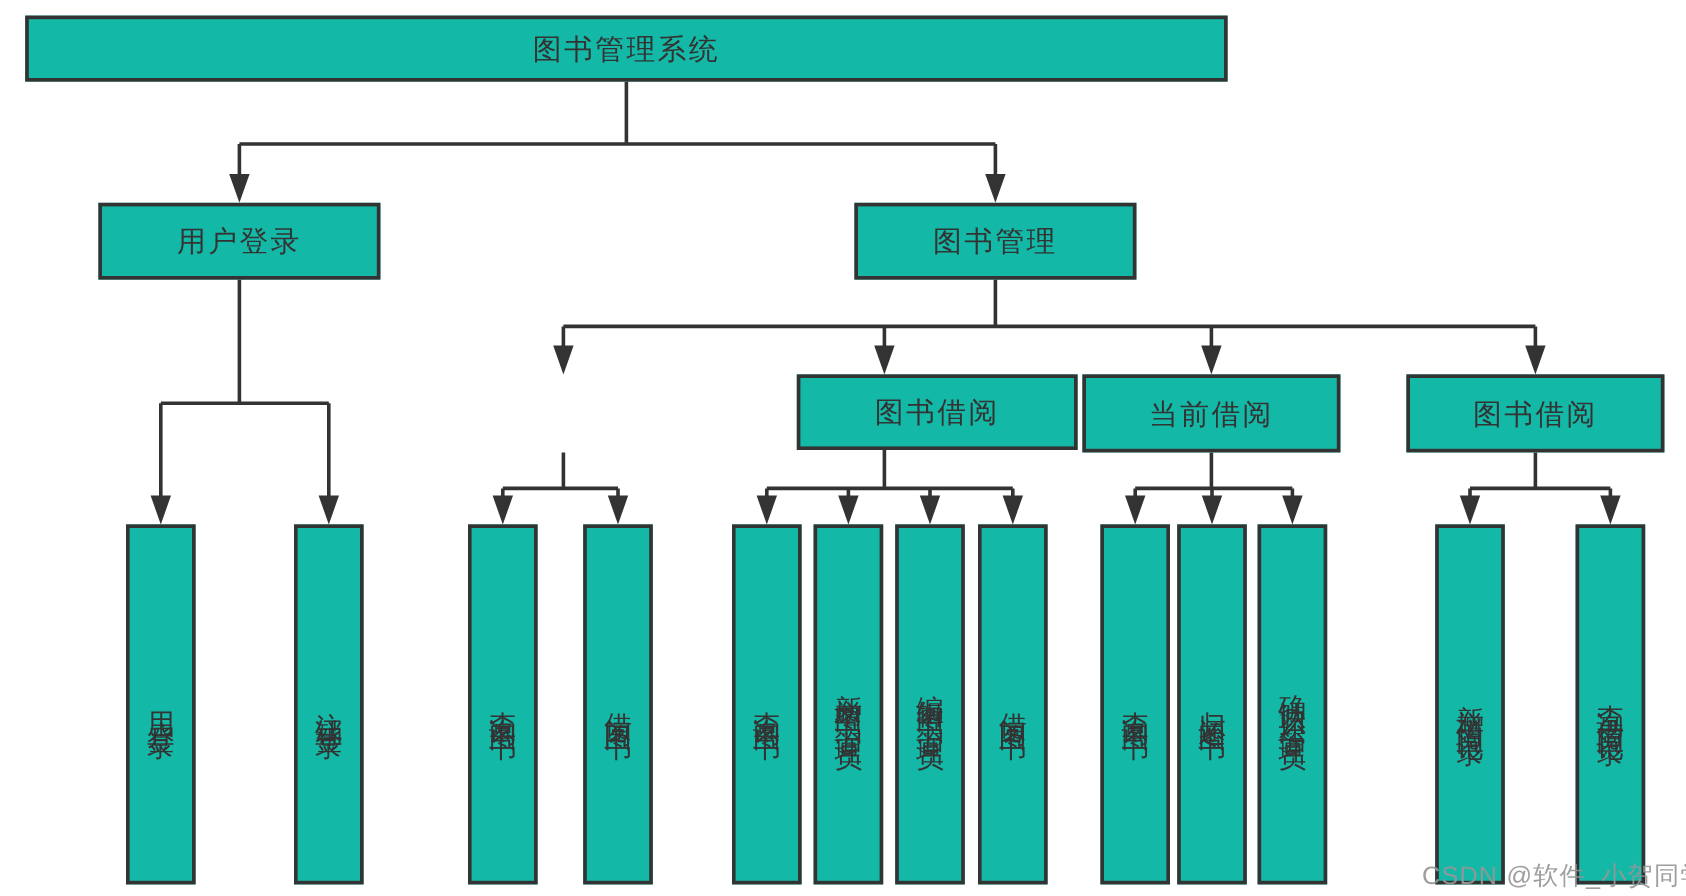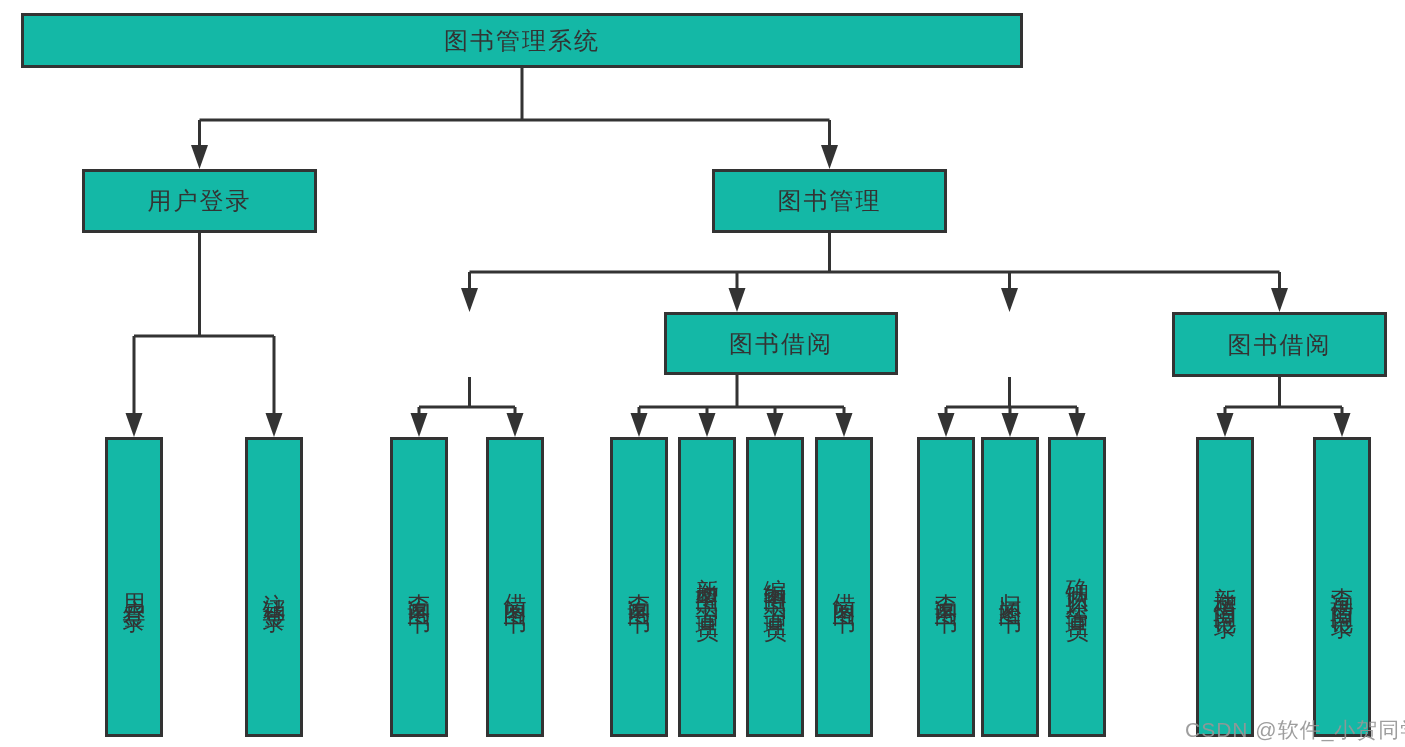--- a/index.html
+++ b/index.html
@@ -128,20 +128,23 @@
   <div class="node n-l2-a">
     <span>用户登录</span>
   </div>
   <div class="node n-l2-b">
     <span>图书管理</span>
   </div>
 
   <div class="node n-l3-b">
     <span>图书借阅</span>
   </div>
+  <div class="node n-l3-c">
+    <span>当前借阅</span>
+  </div>
   <div class="node n-l3-d">
     <span>图书借阅</span>
   </div>
 
   <div class="node leaf lf lf-1">
     <span class="vtext">用户登录</span>
   </div>
   <div class="node leaf lf lf-2">
     <span class="vtext">注销登录</span>
   </div>

